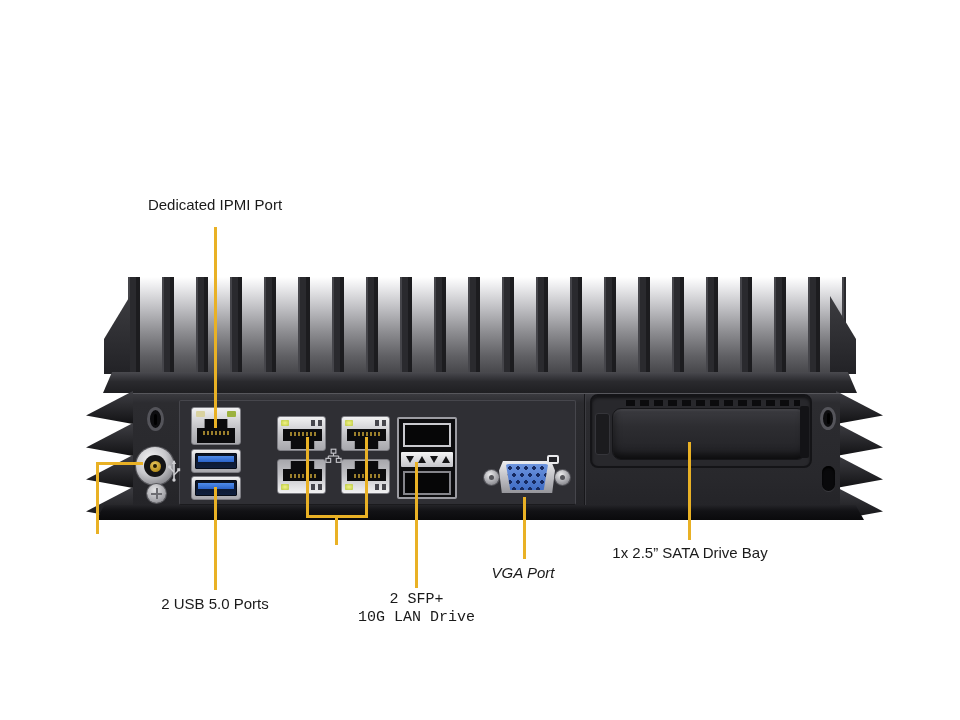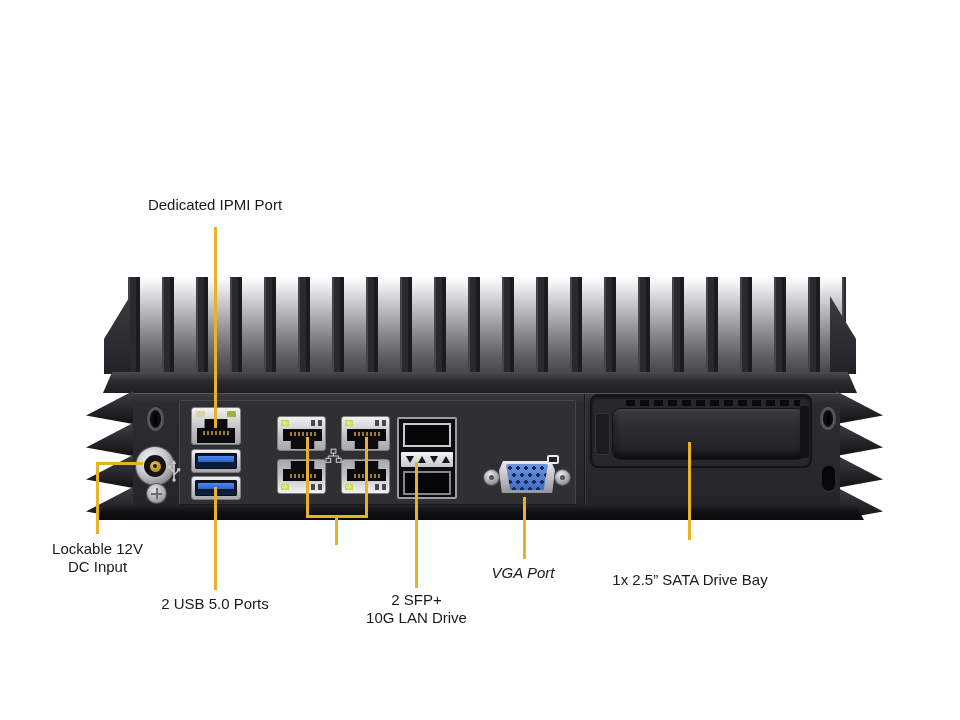--- a/index.html
+++ b/index.html
@@ -316,30 +316,26 @@
   <div class="cline" style="left:306px; top:437px; width:3px; height:81px;"></div>
   <div class="cline" style="left:365px; top:437px; width:3px; height:81px;"></div>
   <div class="cline" style="left:306px; top:515px; width:62px; height:3px;"></div>
   <div class="cline" style="left:335px; top:515px; width:3px; height:30px;"></div>
   <div class="cline" style="left:415px; top:462px; width:3px; height:126px;"></div>
   <div class="cline" style="left:523px; top:497px; width:3px; height:62px;"></div>
   <div class="cline" style="left:688px; top:442px; width:3px; height:98px;"></div>
 
   <div class="callout-label" style="left:139px; top:196px; width:152px;">Dedicated IPMI Port</div>
 
-  <div class="callout-label" style="left:21px; top:540px; width:153px;">
-    <div>Lockable 12V</div>
-    <div>DC Input</div>
-  </div>
 
   <div class="callout-label" style="left:139px; top:595px; width:152px;">2 USB 5.0 Ports</div>
 
 
-  <div class="callout-label" style="left:340px; top:591px; width:153px;">
+  <div class="callout-label" style="left:340px; top:591px; width:153px;font-family:Liberation Mono, monospace;">
     <div>2 SFP+</div>
     <div>10G LAN Drive</div>
   </div>
 
   <div class="callout-label" style="left:447px; top:564px; width:152px;font-style:italic;">VGA Port</div>
 
-  <div class="callout-label" style="left:589px; top:544px; width:202px;margin-top:27px;">1x 2.5” SATA Drive Bay</div>
+  <div class="callout-label" style="left:589px; top:544px; width:202px;">1x 2.5” SATA Drive Bay</div>
 
 </div>
 
 </body></html>

